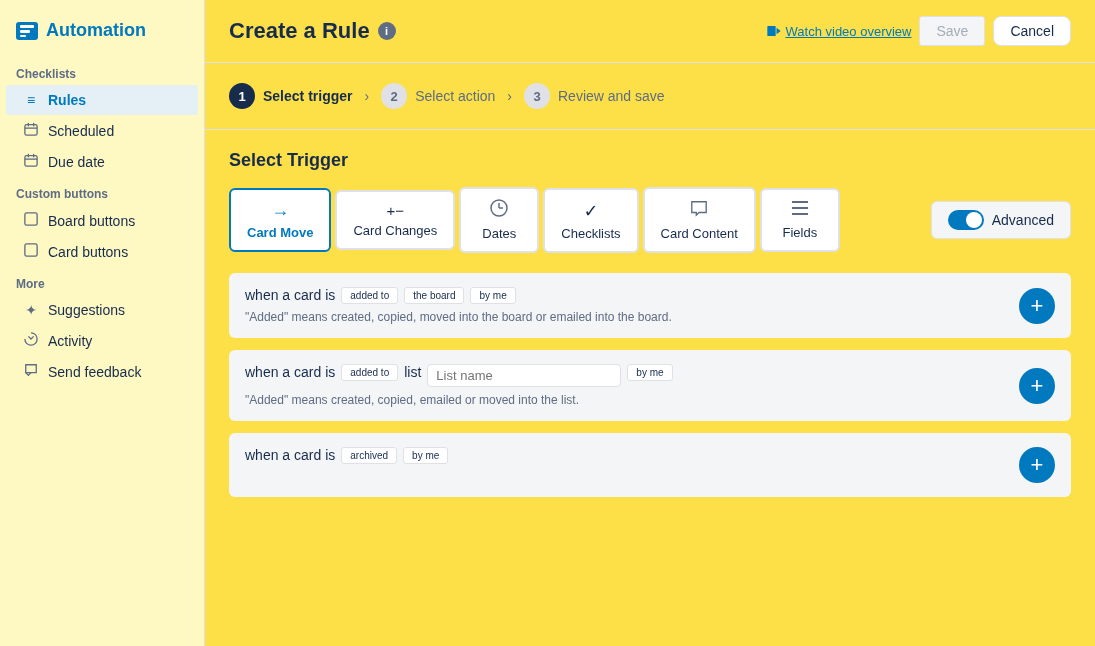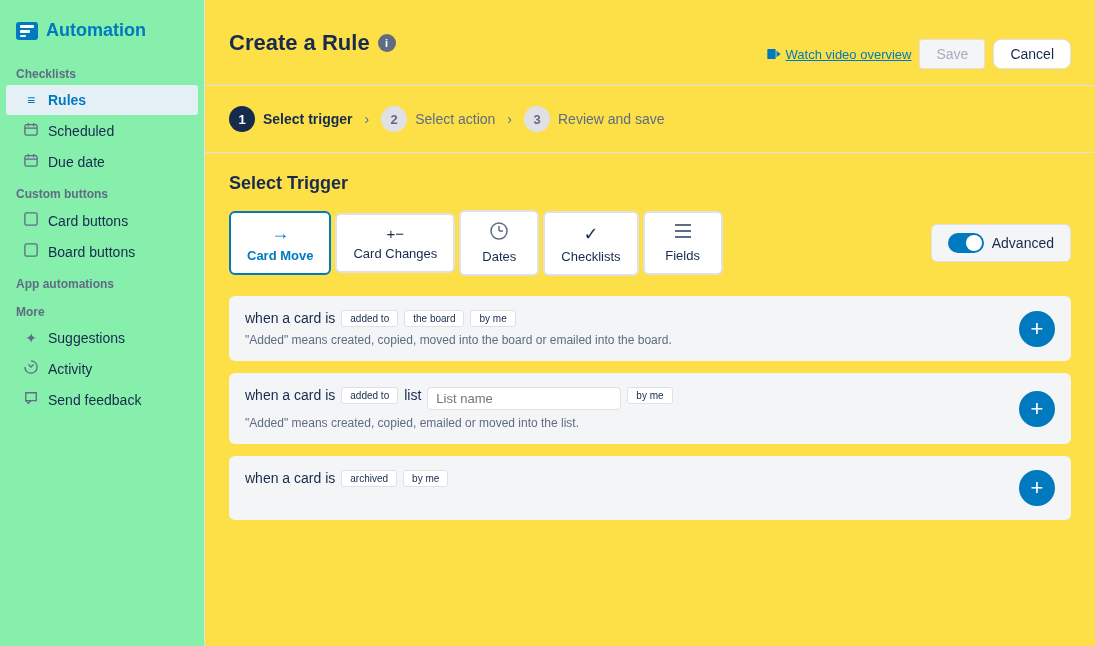--- a/index.html
+++ b/index.html
@@ -2,21 +2,21 @@
 <html><head>
   <meta charset="utf-8">
   <style>
     * { box-sizing: border-box; margin: 0; padding: 0; }
     body { font-family: -apple-system, BlinkMacSystemFont, 'Segoe UI', sans-serif; background: #f1f2f4; display: flex; height: 646px; width: 1095px; overflow: hidden; }
 
     
     .sidebar {
       width: 205px;
       min-width: 205px;
-      background: #86efac;
+      background: #fef9c3;
       border-right: 1px solid #dfe1e6;
       display: flex;
       flex-direction: column;
       padding: 12px 0;
       overflow-y: auto;
     }
     .sidebar-header {
       display: flex;
       align-items: center;
       gap: 8px;
@@ -87,21 +87,21 @@
       background: #5e6c84;
       border-radius: 50%;
       color: #fff;
       font-size: 11px;
       font-weight: 700;
       display: flex;
       align-items: center;
       justify-content: center;
       cursor: pointer;
     }
-    .header-actions { display: flex; gap: 8px; align-items: center; margin-top: 23px; }
+    .header-actions { display: flex; gap: 8px; align-items: center; }
     .video-link {
       display: flex;
       align-items: center;
       gap: 5px;
       color: #0079BF;
       font-size: 13px;
       text-decoration: underline;
       cursor: pointer;
     }
     .btn-save {
@@ -331,32 +331,31 @@
     <span>Due date</span>
   </div>
 
   <div class="sidebar-section-title">Custom buttons</div>
   <div class="sidebar-item">
     <span class="sidebar-item-icon">
       <svg width="14" height="14" viewBox="0 0 16 16">
           <rect x="1" y="1" width="14" height="14" rx="2" fill="none" stroke="#5e6c84" stroke-width="1.5"></rect>
         </svg>
     </span>
-    <span>Card buttons</span>
+    <span>Board buttons</span>
   </div>
   <div class="sidebar-item">
     <span class="sidebar-item-icon">
       <svg width="14" height="14" viewBox="0 0 16 16">
           <rect x="1" y="1" width="14" height="14" rx="2" fill="none" stroke="#5e6c84" stroke-width="1.5"></rect>
         </svg>
     </span>
-    <span>Board buttons</span>
-  </div>
-
-  <div class="sidebar-section-title">App automations</div>
+    <span>Card buttons</span>
+  </div>
+
 
   <div class="sidebar-section-title">More</div>
   <div class="sidebar-item">
     <span class="sidebar-item-icon">✦</span>
     <span>Suggestions</span>
   </div>
   <div class="sidebar-item">
     <span class="sidebar-item-icon">
       <svg width="14" height="14" viewBox="0 0 16 16">
           <path d="M8 1 C12 1 15 4 15 8 C15 12 12 15 8 15 C4 15 1 12 1 8" fill="none" stroke="#5e6c84" stroke-width="1.5"></path>
@@ -431,20 +430,28 @@
               <circle cx="9" cy="9" r="8" fill="none" stroke="#5e6c84" stroke-width="1.5"></circle>
               <line x1="9" y1="4" x2="9" y2="9" stroke="#5e6c84" stroke-width="1.5"></line>
               <line x1="9" y1="9" x2="13" y2="9" stroke="#5e6c84" stroke-width="1.5"></line>
             </svg>
         </span>
         <span>Dates</span>
       </div>
       <div class="trigger-tab">
         <span class="trigger-tab-icon">✓</span>
         <span>Checklists</span>
+      </div>
+      <div class="trigger-tab">
+        <span class="trigger-tab-icon">
+          <svg width="18" height="18" viewBox="0 0 20 18">
+              <path d="M2 2 L18 2 L18 14 L10 14 L7 17 L7 14 L2 14 Z" fill="none" stroke="#5e6c84" stroke-width="1.5"></path>
+            </svg>
+        </span>
+        <span>Card Content</span>
       </div>
       <div class="trigger-tab">
         <span class="trigger-tab-icon">
           <svg width="18" height="16" viewBox="0 0 18 16">
               <line x1="1" y1="2" x2="17" y2="2" stroke="#5e6c84" stroke-width="2"></line>
               <line x1="1" y1="8" x2="17" y2="8" stroke="#5e6c84" stroke-width="2"></line>
               <line x1="1" y1="14" x2="17" y2="14" stroke="#5e6c84" stroke-width="2"></line>
             </svg>
         </span>
         <span>Fields</span>

